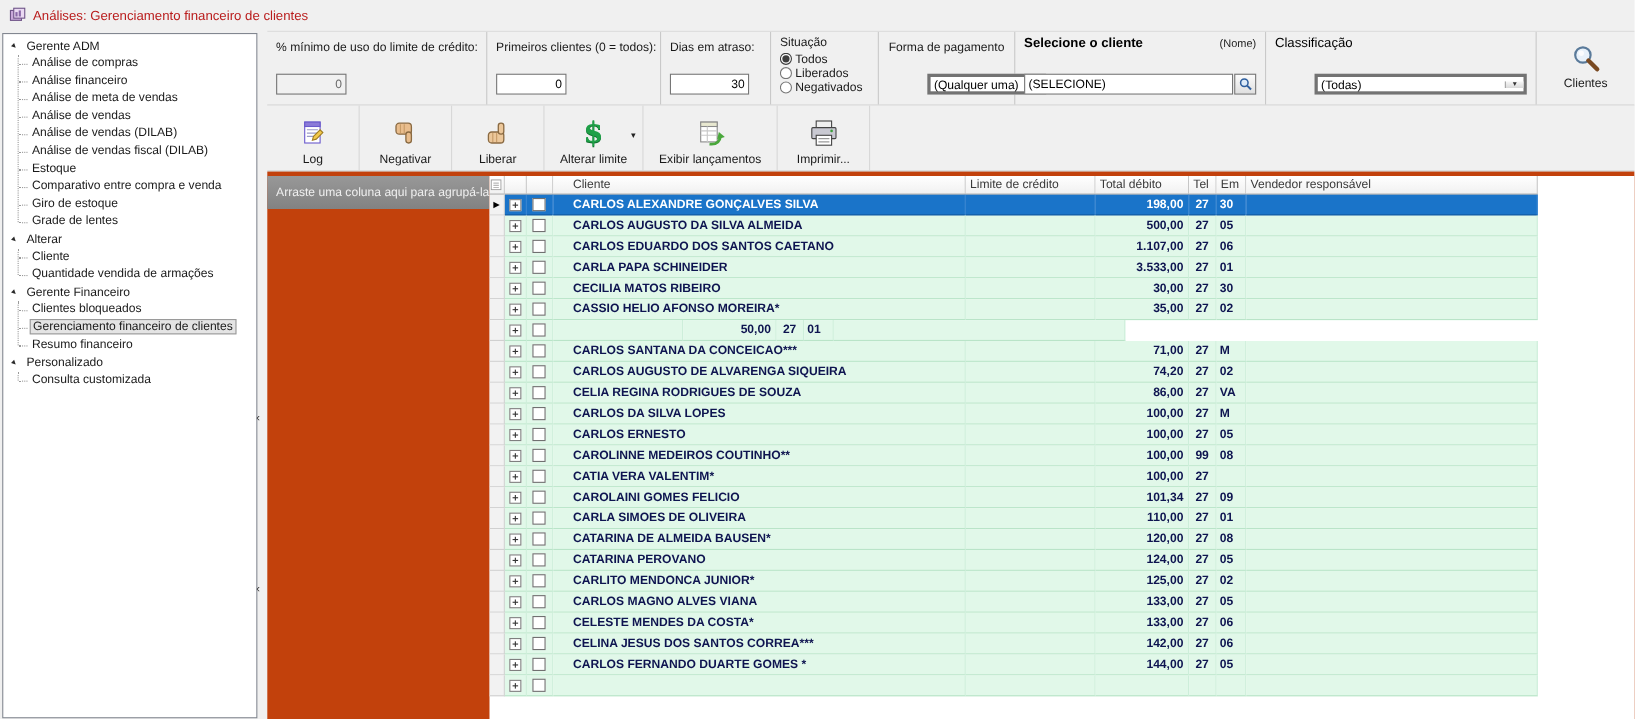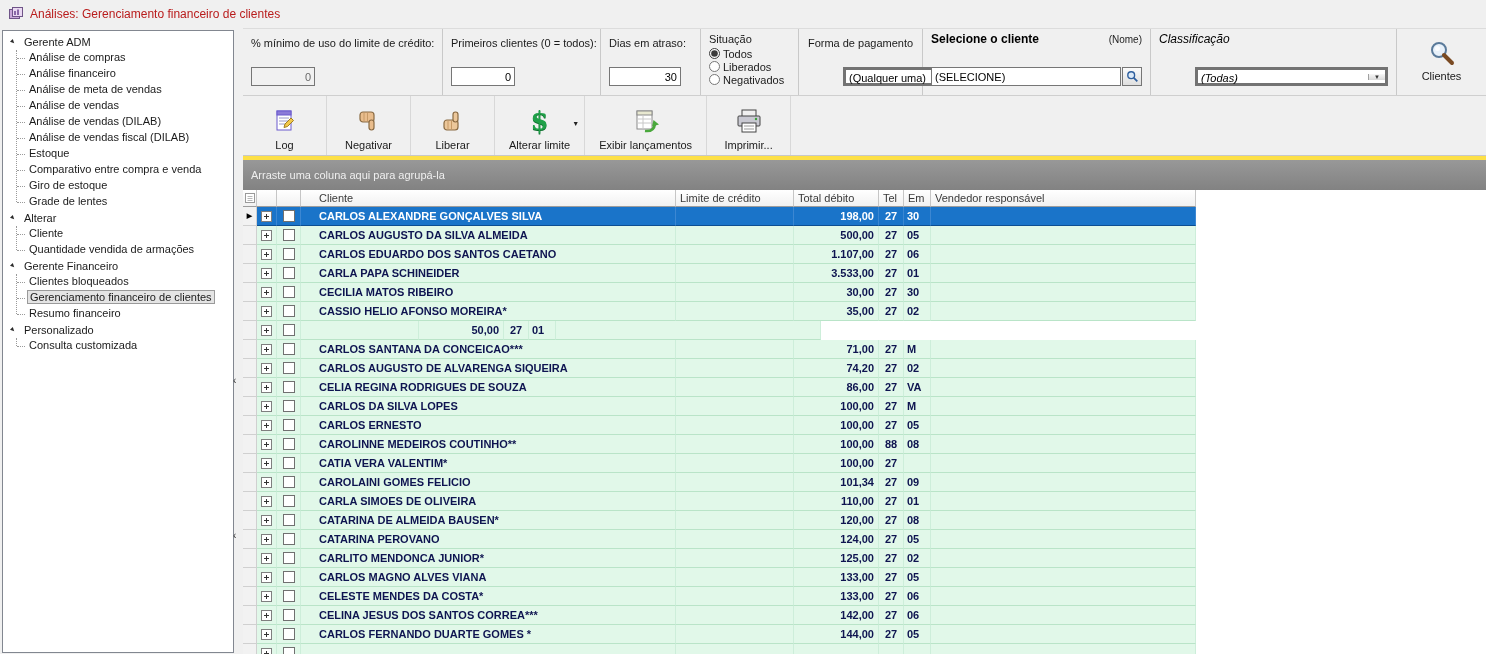--- a/index.html
+++ b/index.html
@@ -55,21 +55,21 @@
     font-family:"Liberation Sans",sans-serif; font-size:11px;
     text-align:right; padding:0 3px; color:#000;
   }
   .fin.gray { background:#f1f1f1; color:#6a6a6a; }
   .sec-minlimit { width:200px; }
   .sec-first { width:158px; }
   .sec-days { width:100px; }
   .sec-situacao { width:98px; padding-top:4px; }
   .sec-payment { width:124px; }
   .sec-client { width:228px; }
-  .sec-class { width:246px;font-style:italic; }
+  .sec-class { width:246px; }
   .sec-search { flex:1; display:flex; flex-direction:column; align-items:center; justify-content:center; gap:2px; border-right:none; cursor:pointer; }
 
   .radio-row { display:flex; align-items:center; gap:3px; height:13px; }
   .radio-row input { width:11px; height:11px; margin:0; accent-color:#3c3c3c; }
 
   .combo { display:flex; align-items:center; height:19px; border:3px solid #737373; background:#fff;margin-left:36px; }
   .combo-text { flex:1; padding:2px 3px 0; white-space:nowrap; overflow:hidden; color:#000; }
   .combo-btn { width:17px; display:flex; align-items:center; justify-content:center;
     background:linear-gradient(#f7f7f7,#d9d9d9); border-left:1px solid #a0a0a0; font-size:6px; color:#333; cursor:pointer; }
 
@@ -95,21 +95,21 @@
     display:flex; flex-direction:column; align-items:center; justify-content:flex-end; gap:3px;
     border-right:1px solid #d8d8d8; cursor:pointer;
   }
   .tbtn .ticon { height:30px; display:flex; align-items:center; justify-content:center; }
   .tbtn .tlbl { white-space:nowrap; color:#1a1a1a; }
   .dollar { font-family:"DejaVu Serif", serif; font-weight:bold; font-size:26px; color:#1fa048;
     text-shadow:0 1px 0 #0c6e2c; line-height:26px; }
   .dd { position:absolute; right:5px; top:24px; font-size:7px; color:#222; }
 
   
-  .gridarea { position:absolute; top:128px; left:0; right:0; bottom:0; background:#fde047; padding-top:4px; display:flex; flex-direction:column; }
+  .gridarea { position:absolute; top:128px; left:0; right:0; bottom:0; background:#c2410c; padding-top:4px; display:flex; flex-direction:row; }
   .groupbar {
     height:30px; background:linear-gradient(#989898,#828282);
     color:#efefef; display:flex; align-items:center; padding-left:8px; flex:none;
   }
   .gridwrap { flex:1; background:#fff; overflow:hidden; }
 
   .ghead { display:flex; height:17px; width:953px; }
   .hc {
     border-right:1px solid #c6c6c6; border-bottom:1px solid #9c9c9c;
     background:linear-gradient(#ffffff,#f1f1f1);
@@ -569,21 +569,21 @@
               <div class="c ind w-ind"></div>
               <div class="c cent w-exp">
                 <span class="plusbox"></span>
               </div>
               <div class="c cent w-chk">
                 <span class="cbox"></span>
               </div>
               <div class="c cli w-cli">CAROLINNE MEDEIROS COUTINHO**</div>
               <div class="c w-lim"></div>
               <div class="c num w-tot">100,00</div>
-              <div class="c cent2 w-tel">88</div>
+              <div class="c cent2 w-tel">99</div>
               <div class="c w-em">08</div>
               <div class="c w-ven"></div>
             </div>
             <div class="grow">
               <div class="c ind w-ind"></div>
               <div class="c cent w-exp">
                 <span class="plusbox"></span>
               </div>
               <div class="c cent w-chk">
                 <span class="cbox"></span>

